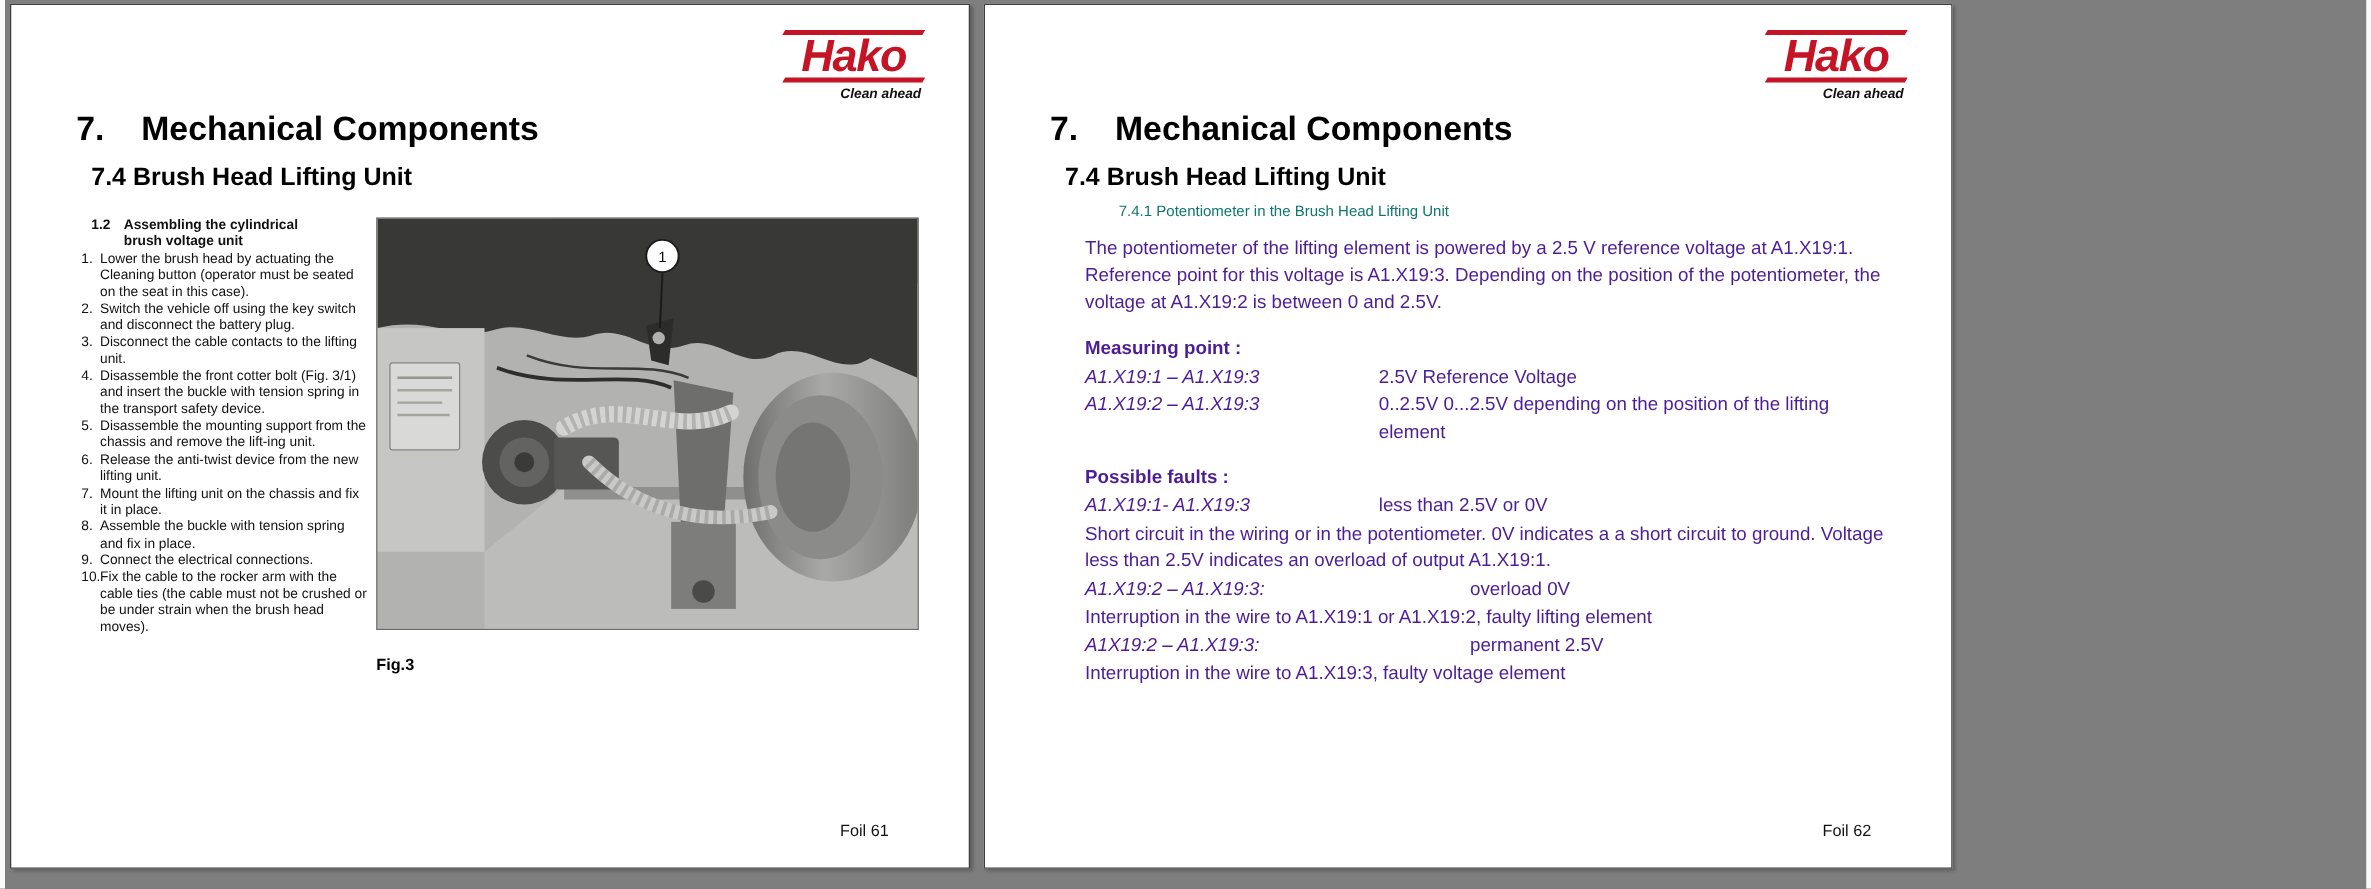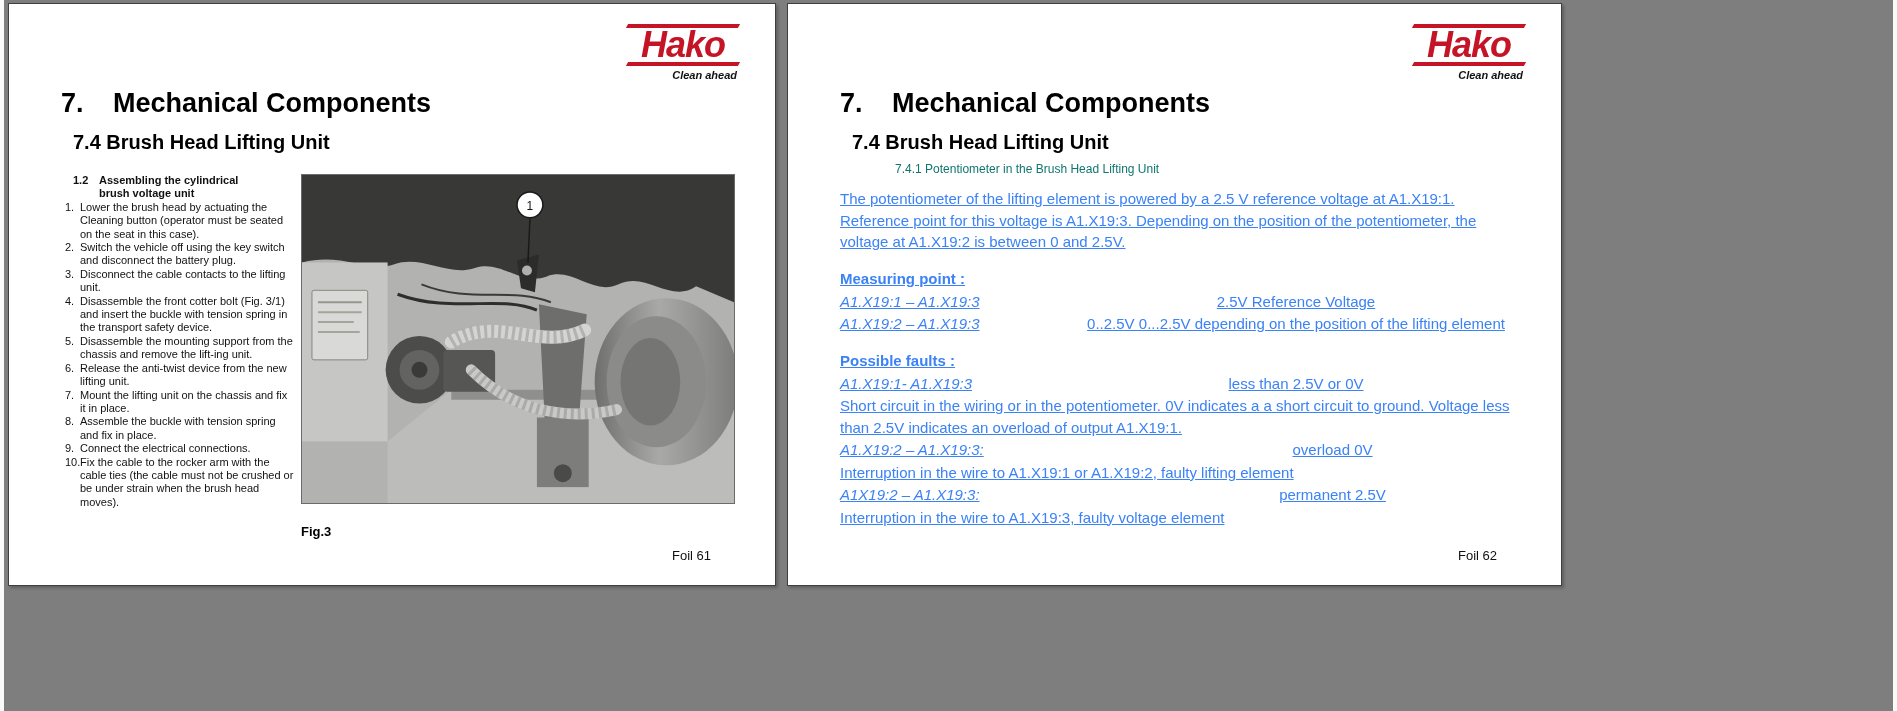--- a/index.html
+++ b/index.html
@@ -11,21 +11,21 @@
     overflow: hidden;
   }
   .window-edge {
     position:absolute; top:0; bottom:0; width:4px;
     background:#fafafa;
   }
   .window-edge.left { left:0; }
   .window-edge.right { right:0; }
 
   .page {
-    position:absolute; top:3px; height:583px;
+    position:absolute; top:3px; height:692px;
     background: var(--page_bg, #ffffff);
     color: var(--text, #141414);
     border:1px solid #3f3f3f;
     box-shadow: 2px 2px 3px rgba(0,0,0,0.25);
   }
   .page-left  { left:8px;  width:768px; }
   .page-right { left:787px; width:775px; }
 
   
   .logo { position:absolute; top:20px; right:36px; width:112px; }
@@ -53,27 +53,27 @@
   .proc-header .t { flex:1; padding-right:26px; }
   .step { display:flex; }
   .step .n { width:15px; flex:none; }
   .step .t { flex:1; }
   .figure-col { margin-left:6px; width:434px; flex:none; }
   .figure-photo { width:434px; height:330px; display:block; border:1px solid #6b6b6b; background:#b2b2b0; }
   .fig-label { font-weight:bold; font-size:13px; margin-top:20px; color:#000; }
 
   
   .subsection { margin:8px 44px 0 107px; font-weight:normal; font-size:12px; color:#0f766e; }
-  .rp-body { margin:0 44px 0 52px; font-size:15px; color:#3b82f6;text-decoration:underline; }
+  .rp-body { margin:0 44px 0 80px; font-size:15px; color:#4c1d95; }
   .intro { margin-top:12px; line-height:21.5px; }
   .para-heading { margin-top:15px; font-weight:bold; line-height:22px; }
   .mrow { display:flex; line-height:21.5px; margin-top:1px; }
   .mrow .term { flex:none; width:235px; font-style:italic; }
   .mrow.wideterm .term { width:308px; }
-  .mrow .val { flex:1;text-align:center; }
+  .mrow .val { flex:1; }
   .desc { line-height:21.5px; margin-top:1px; }
 </style>
 </head>
 <body>
 
 <div class="window-edge left"></div>
 <div class="window-edge right"></div>
 
 <div class="page page-left">
 

